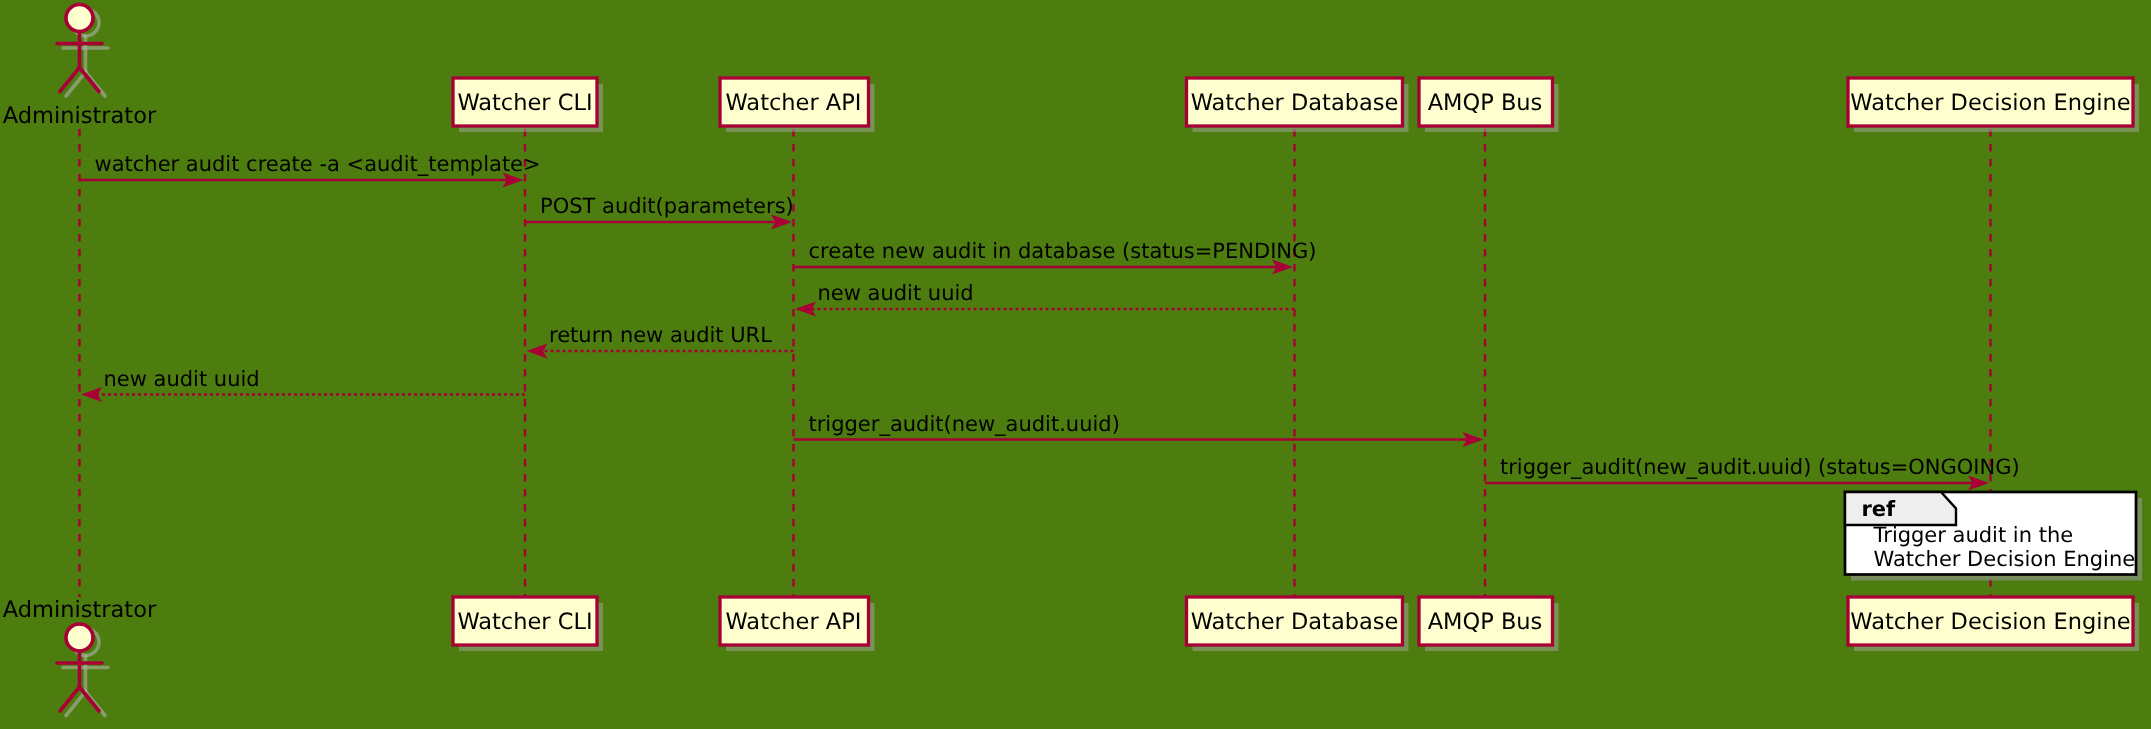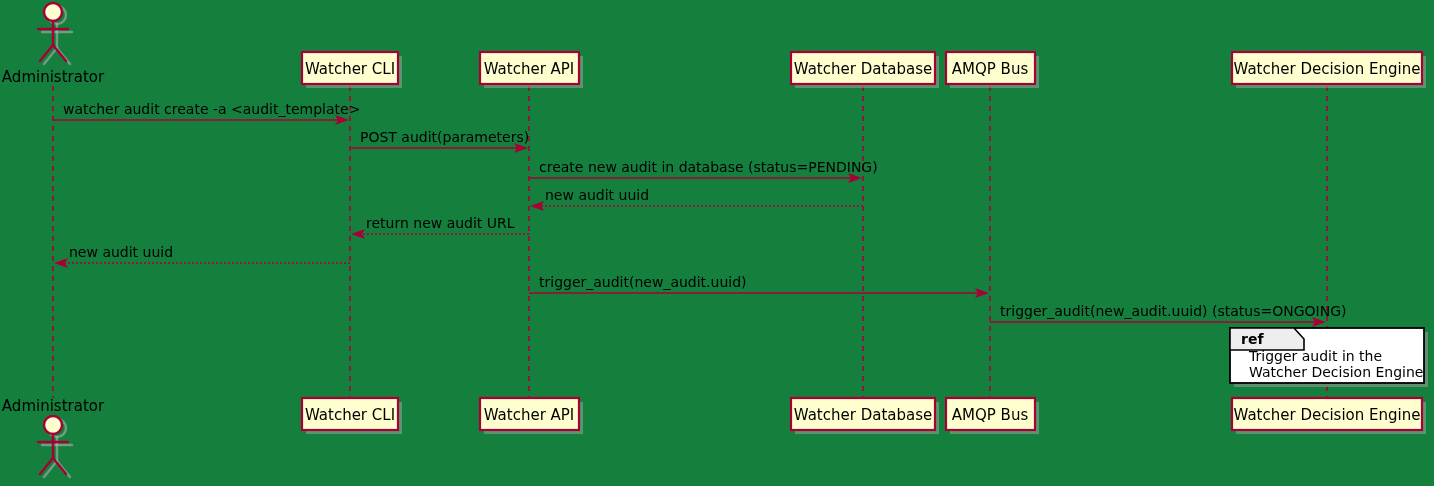--- a/index.html
+++ b/index.html
@@ -7,21 +7,21 @@
     padding: 0;
     background: #ffffff;
   }
   body {
     font-family: "DejaVu Sans", sans-serif;
   }
   #canvas {
     position: relative;
     width: 1434px;
     height: 486px;
-    background: #15803d;
+    background: #4d7c0f;
     overflow: hidden;
   }
   svg#diagram {
     position: absolute;
     left: 0;
     top: 0;
     width: 1434px;
     height: 486px;
   }
   .lifeline {

